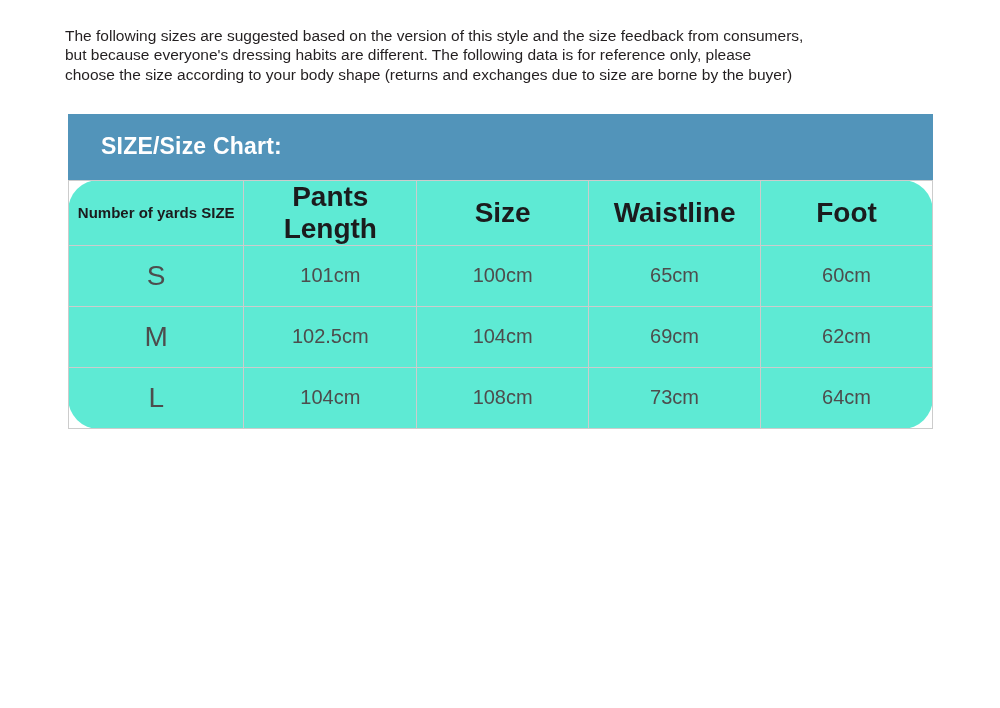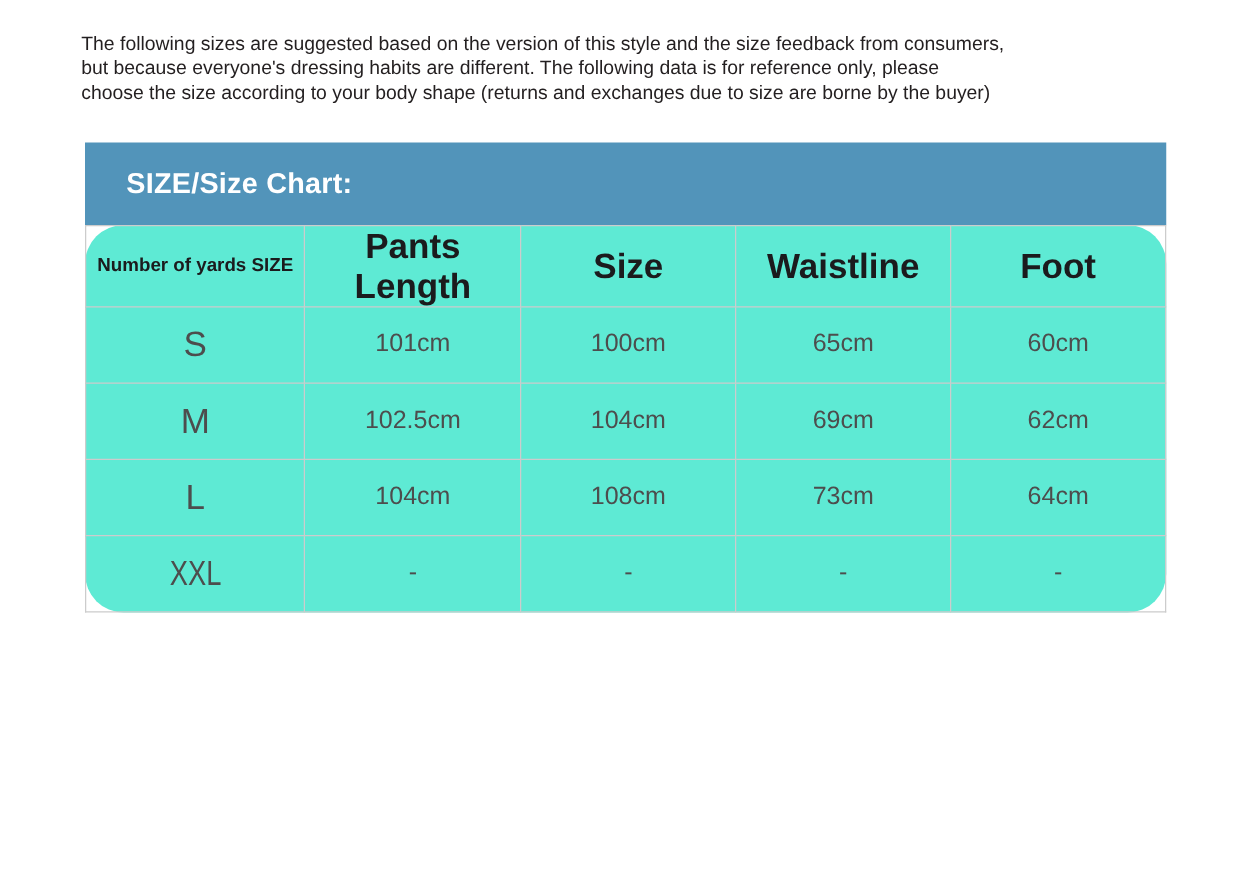--- a/index.html
+++ b/index.html
@@ -136,24 +136,17 @@
           <td>69cm</td>
           <td>62cm</td>
         </tr>
         <tr>
           <td class="size-cell">L</td>
           <td>104cm</td>
           <td>108cm</td>
           <td>73cm</td>
           <td>64cm</td>
         </tr>
-        <tr>
-          <td class="size-cell"><span class="narrow">XXL</span></td>
-          <td>-</td>
-          <td>-</td>
-          <td>-</td>
-          <td>-</td>
-        </tr>
       </tbody>
     </table>
 
   </div>
 </div>
 
 </body></html>

